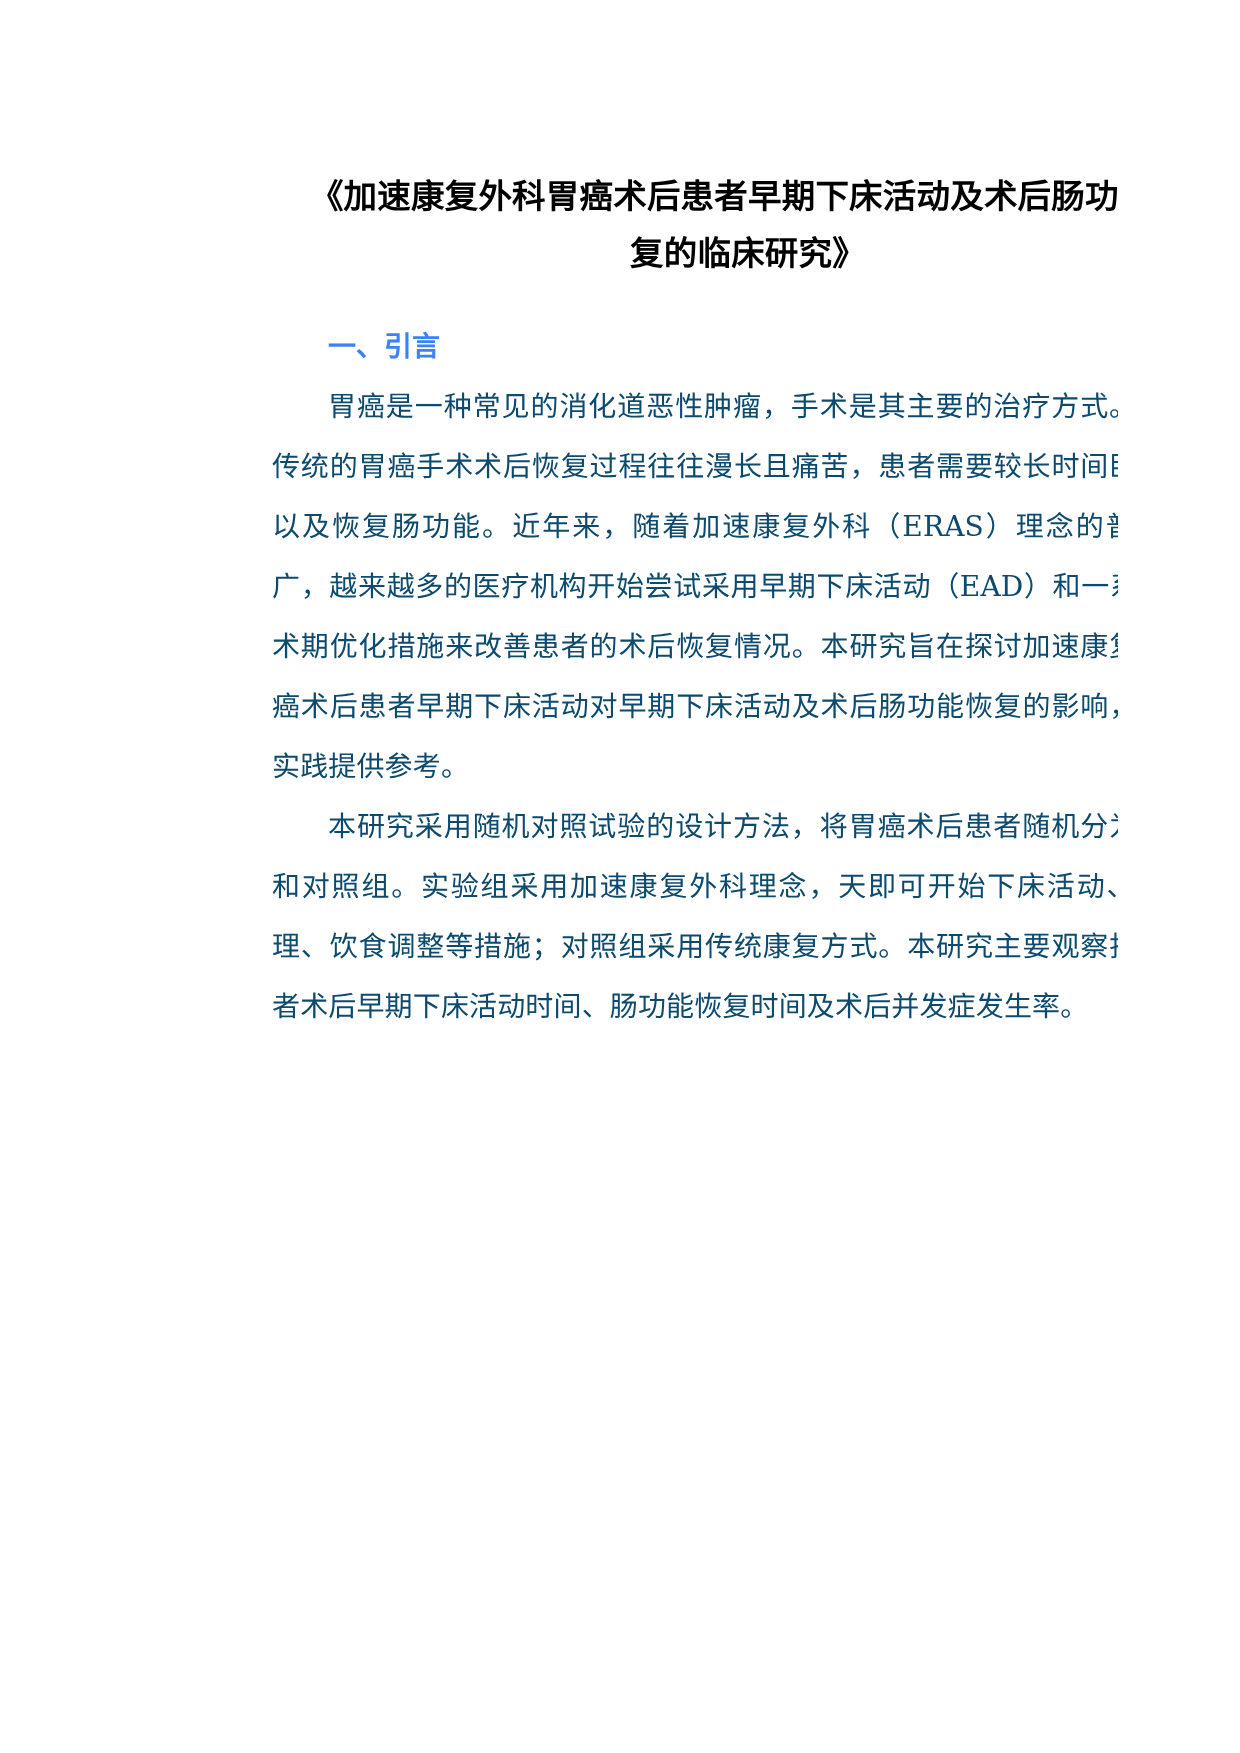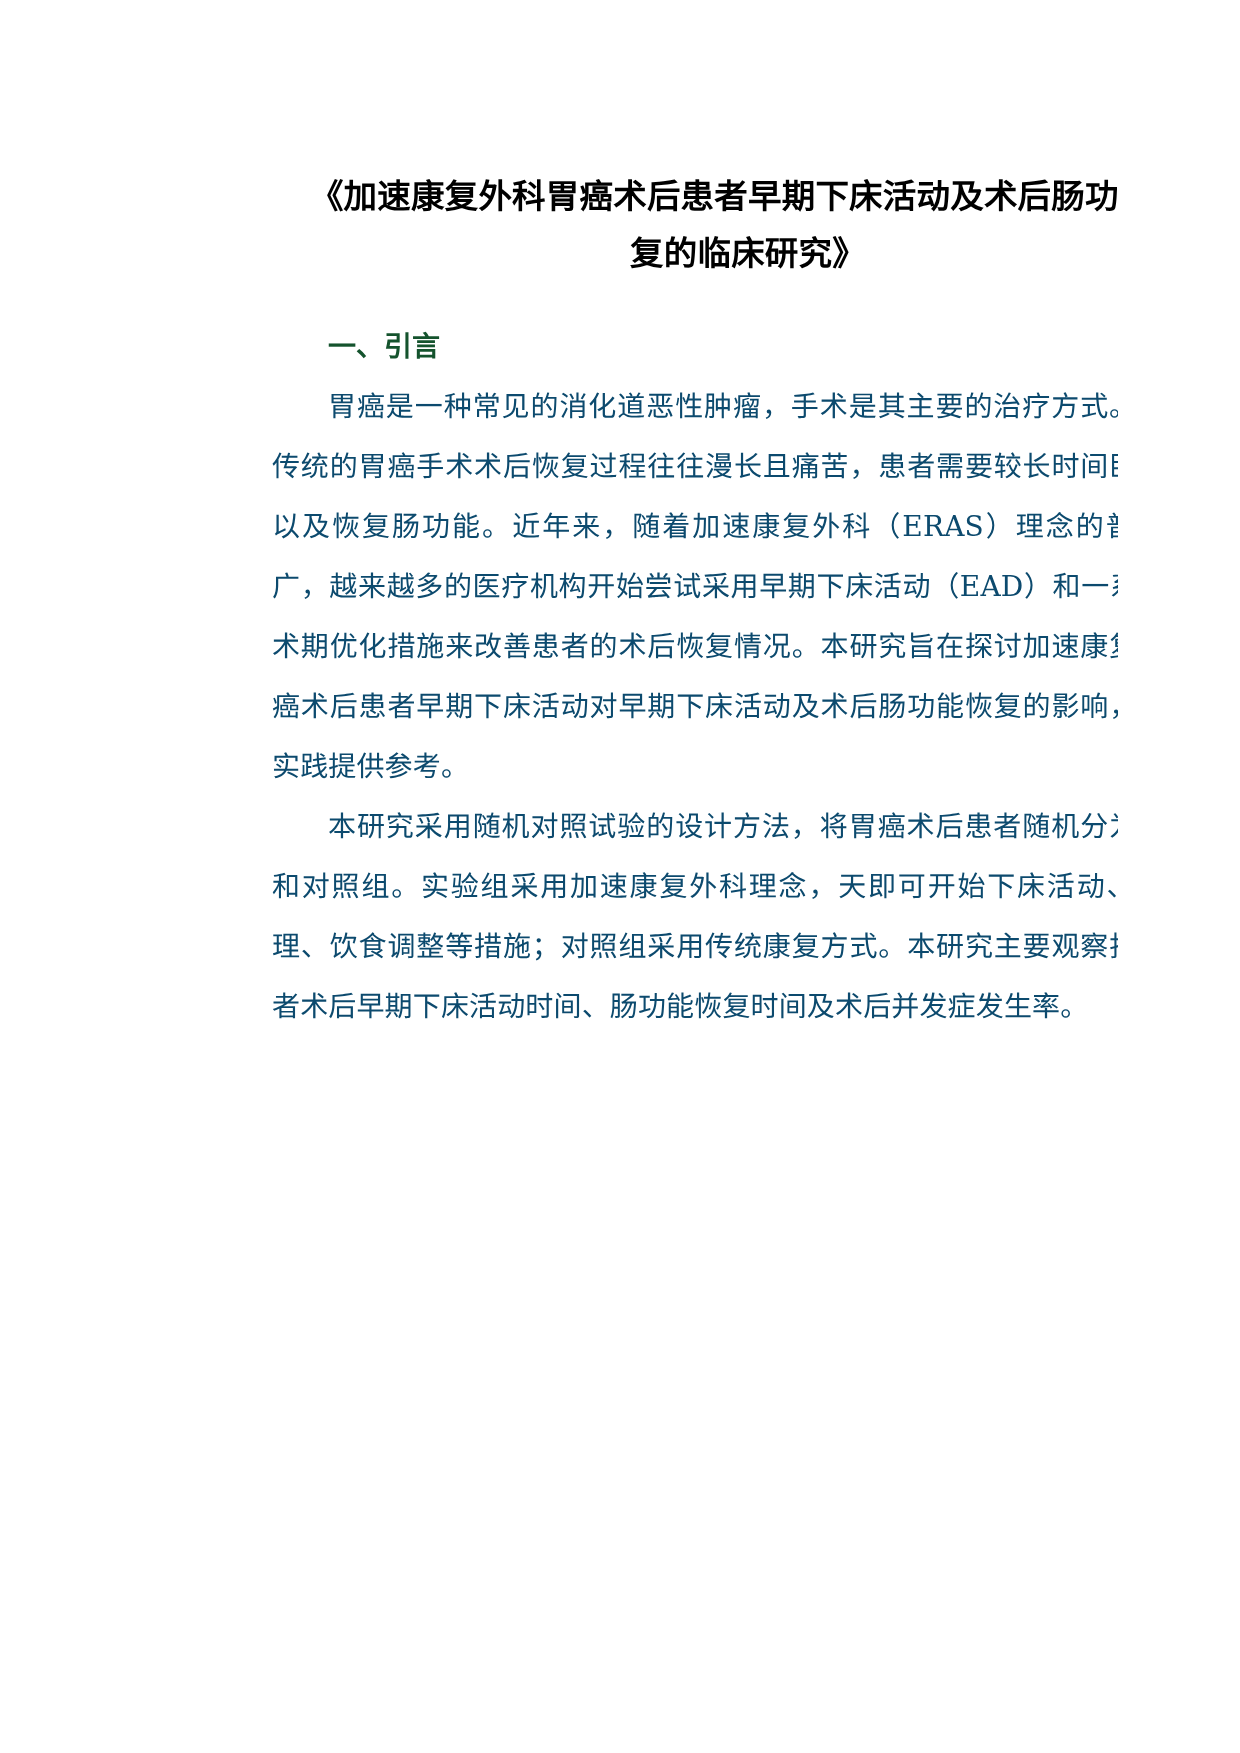--- a/index.html
+++ b/index.html
@@ -37,21 +37,21 @@
     letter-spacing: 0.2px;
     margin: 0 0 0 0;
     padding: 0 22px;
   }
 
   
   .section-heading {
     font-family: "DejaVu Serif", "Liberation Serif", serif;
     font-size: 28px;
     line-height: 60px;
-    color: #14532d;
+    color: #3b82f6;
     text-indent: 56px;
     margin: 0;
     white-space: nowrap;
   }
 
   
   .body-par {
     font-family: "DejaVu Serif", "Liberation Serif", serif;
     font-size: 28px;
     line-height: 60px;

